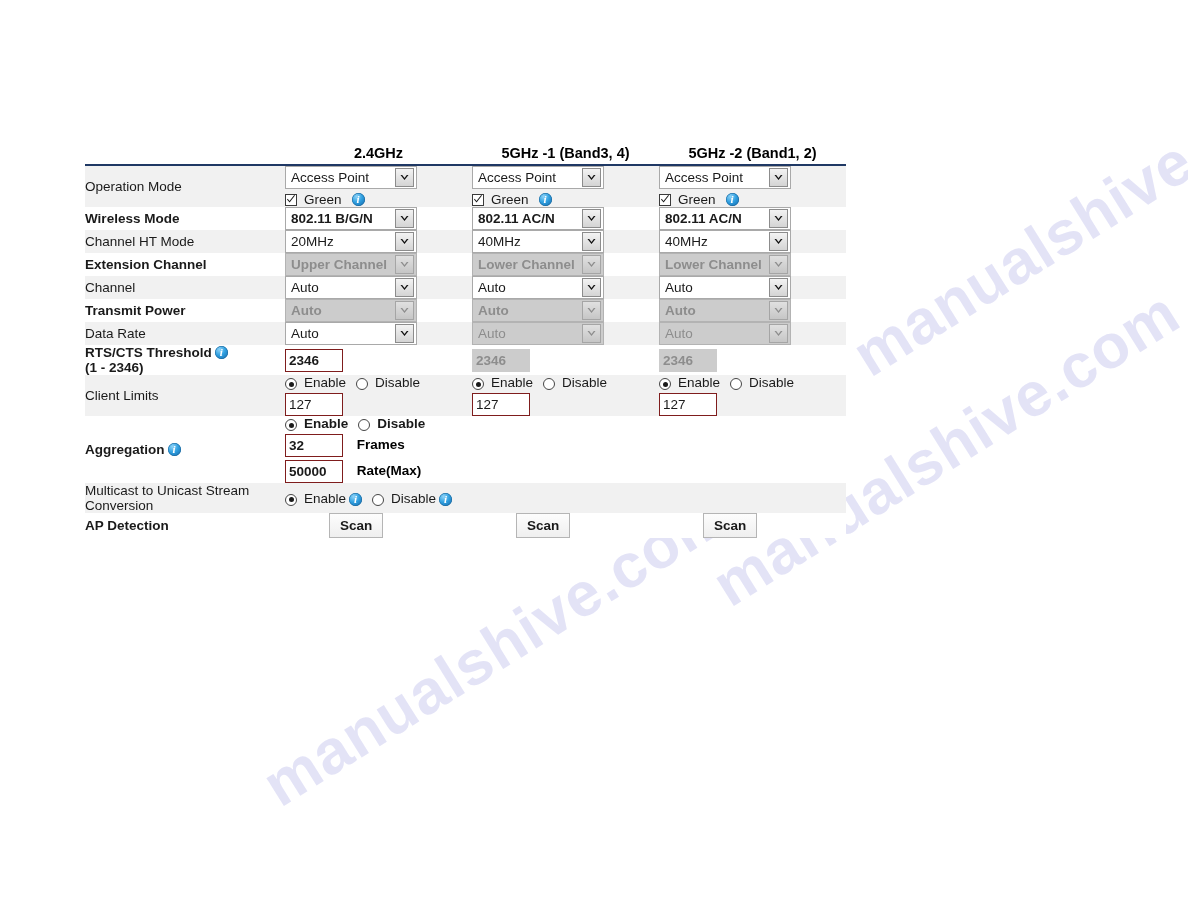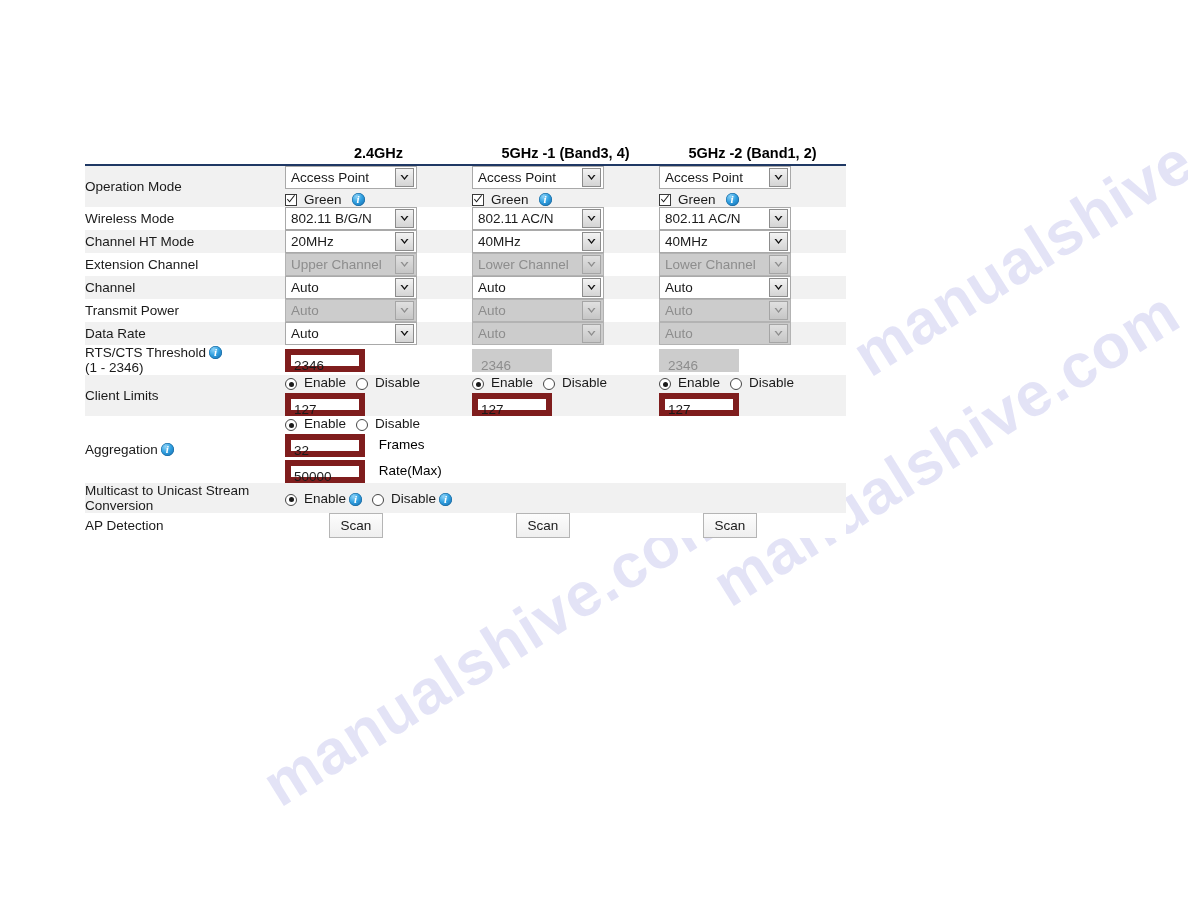--- a/index.html
+++ b/index.html
@@ -64,21 +64,21 @@
     border-bottom: 2px solid #1f3864;
     background: #fff;
   }
   .hdr-row th.blank { border-bottom: 2px solid #1f3864; }
 
   
   .col-label { width: 200px; }
   .col-band  { width: 187px; }
 
   .row-alt  > td { background: #f1f1f1; }
-  .row-norm > td { background: #ffffff; }
+  .row-norm > td { background: #ffffff; font-weight: bold; }
 
   td.lbl {
     padding: 5px 0 5px 7px;
     color: #1a1a1a;
     font-size: 13.5px;
     line-height: 15px;
     white-space: nowrap;
   }
   td.cell {
     padding: 4px 0 4px 7px;
@@ -119,24 +119,24 @@
   }
   .sel.disabled .arrow {
     background: linear-gradient(#e0e0e0, #c6c6c6);
     border-color: #a5a5a5;
   }
   .sel.disabled .arrow svg path { fill: #8d8d8d; }
 
   .txtbox {
     box-sizing: border-box;
     display: inline-block;
-    width: 80px;
+    width: 58px;
     height: 23px;
     line-height: 21px;
-    border: 6px solid #7f1d1d;
+    border: 1px solid #7f1d1d;
     background: #fff;
     padding: 0 3px;
     font-size: 13.5px;
     color: #1a1a1a;
     vertical-align: middle;
   }
   .txtbox.disabled {
     background: #cccccc;
     border-color: #cccccc;
     color: #8d8d8d;

